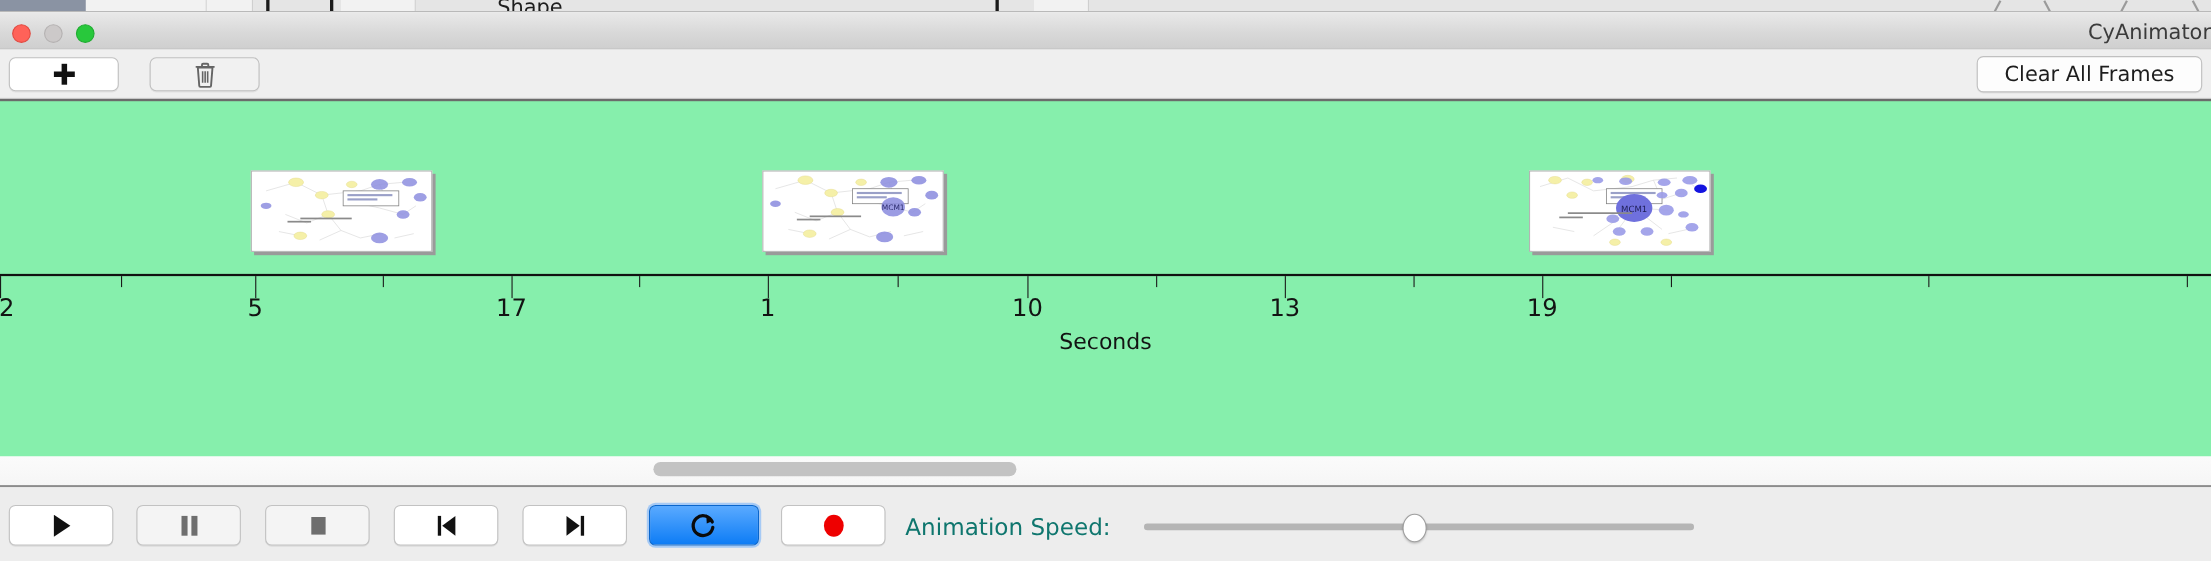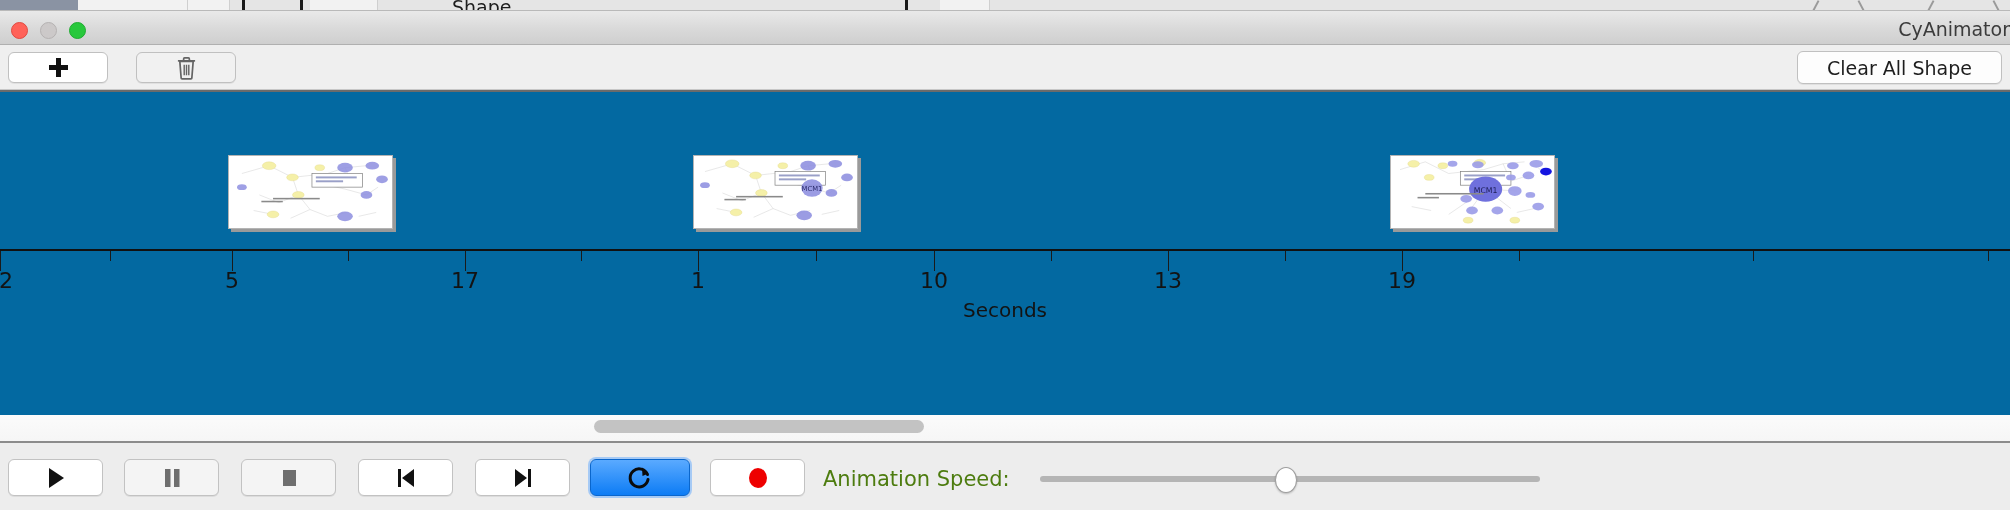--- a/index.html
+++ b/index.html
@@ -82,21 +82,21 @@
     content:""; position:absolute; background:#111;
   }
   .plus-icon::before { left: 8px; top: 1px; width: 5px; height: 19px; }
   .plus-icon::after  { left: 1px; top: 8px; width: 19px; height: 5px; }
 
   .trash-icon { width: 21px; height: 24px; }
 
   
   .timeline {
     position: absolute; left: 0; top: 90px; width: 2010px; height: 325px;
-    background: #0369a1;
+    background: #86efac;
     border-top: 2px solid #6b6b6b;
     overflow: hidden;
   }
   .frames-area {
     position: absolute; left: 0; top: 0; width: 2010px; height: 157px;
   }
   
   .frame {
     position: absolute;
     width: 165px; height: 74px;
@@ -154,21 +154,21 @@
     cursor: pointer;
     box-shadow: 0 1px 0 rgba(0,0,0,0.07);
   }
   .cbtn.grey { background: #f4f4f4; }
   .cbtn.blue {
     background: linear-gradient(to bottom,#5aaaff 0%, #0d7cf5 100%);
     border: 1px solid #0a66cc;
     box-shadow: 0 0 0 2px rgba(80,160,255,0.45);
   }
   .speed-label {
-    position: absolute; top: 24px; font-size: 21px; color: #4d7c0f; white-space: nowrap;
+    position: absolute; top: 24px; font-size: 21px; color: #0f766e; white-space: nowrap;
   }
   .slider-track {
     position: absolute; top: 33px; height: 6px; background: #b5b5b5; border-radius: 3px;
   }
   .slider-thumb {
     position: absolute; top: 24px; width: 22px; height: 26px;
     background: #ffffff; border: 1px solid #9f9f9f; border-radius: 50%;
     box-shadow: 0 1px 2px rgba(0,0,0,0.22);
     cursor: pointer;
   }
@@ -211,21 +211,21 @@
 
     <div class="btn btn-del flat">
       <svg class="trash-icon" viewBox="0 0 22 25">
         <path d="M2 5 h18" stroke="#656565" stroke-width="1.8" fill="none"></path>
         <path d="M8 5 V3 a1 1 0 0 1 1-1 h4 a1 1 0 0 1 1 1 v2" stroke="#656565" stroke-width="1.8" fill="none"></path>
         <path d="M4 5.5 L5.4 23 a1 1 0 0 0 1 1 h9.2 a1 1 0 0 0 1-1 L18 5.5 Z" stroke="#656565" stroke-width="1.8" fill="none"></path>
         <path d="M8.6 9 V20 M11 9 V20 M13.4 9 V20" stroke="#656565" stroke-width="1.5" fill="none"></path>
       </svg>
     </div>
 
-    <div class="btn btn-clear">Clear All Shape</div>
+    <div class="btn btn-clear">Clear All Frames</div>
   </div>
 
   <div class="timeline">
 
     <div class="frames-area">
 
       <div class="frame" style="left:228px; top:63px;">
         <svg viewBox="0 0 165 74">
           <rect width="165" height="74" fill="#ffffff"></rect>
           <g stroke="#cfcfcf" stroke-width="0.5" fill="none">

